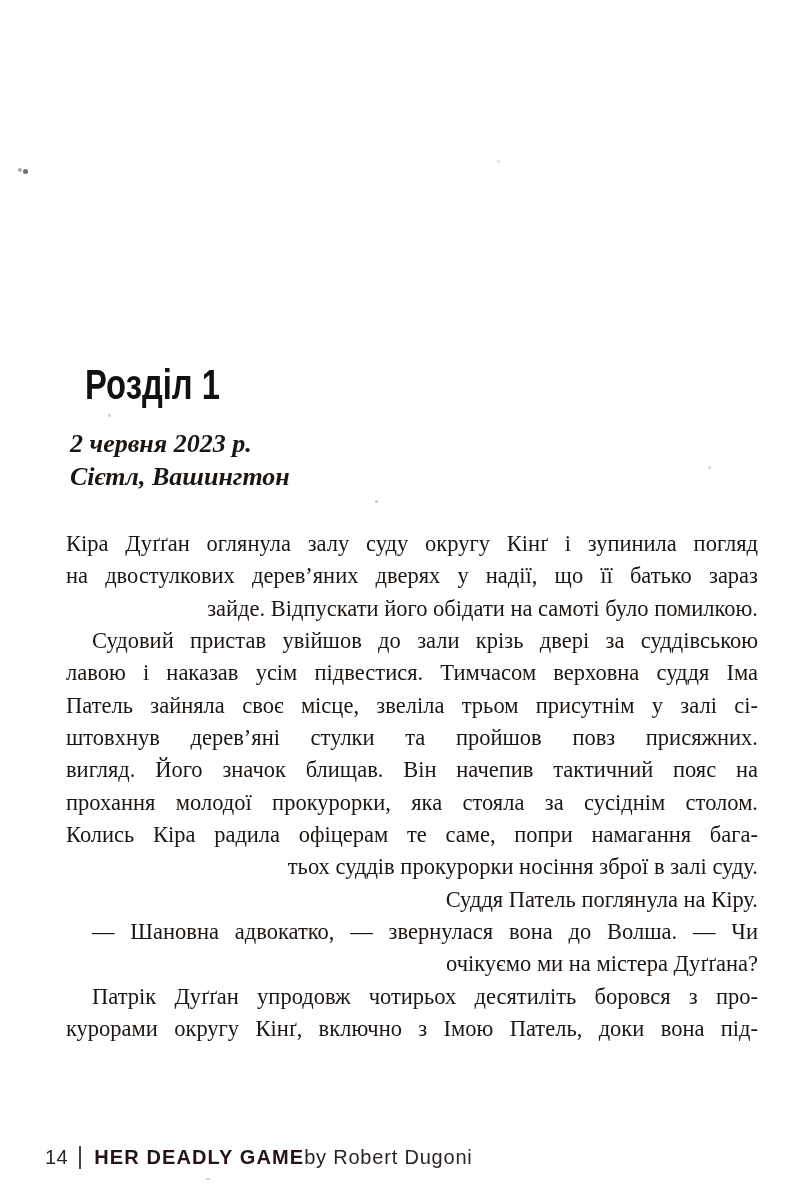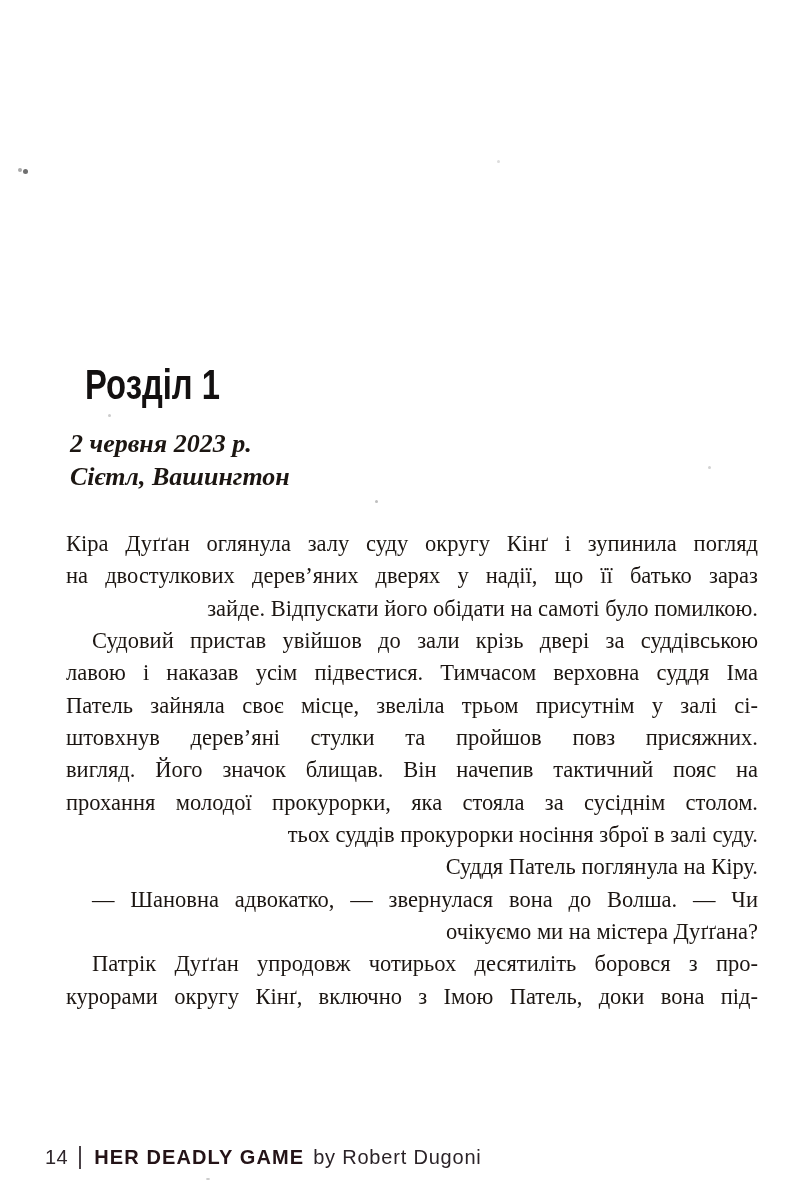--- a/index.html
+++ b/index.html
@@ -82,21 +82,20 @@
   .footer .pipe {
     width: 0;
     height: 23px;
     border-left: 2px solid #4a4247;
     margin: 0 13px 0 11px;
   }
   .footer .btitle {
     font-weight: 700;
     letter-spacing: 1.1px;
     color: #241317;
-    margin-right: 9px;
   }
   .footer .byline { letter-spacing: 0.8px; color: #2b2328; }
 
   
   .speck { position: absolute; border-radius: 50%; }
 </style>
 </head>
 <body>
 
 <div class="page">
@@ -121,20 +120,21 @@
   <div class="body-text">
       <div class="line jst">Кіра Дуґґан оглянула залу суду округу Кінґ і зупинила погляд</div>
       <div class="line jst">на двостулкових дерев’яних дверях у надії, що її батько зараз</div>
       <div class="line">зайде. Відпускати його обідати на самоті було помилкою.</div>
       <div class="line jst ind">Судовий пристав увійшов до зали крізь двері за суддівською</div>
       <div class="line jst">лавою і наказав усім підвестися. Тимчасом верховна суддя Іма</div>
       <div class="line jst">Патель зайняла своє місце, звеліла трьом присутнім у залі сі-</div>
       <div class="line jst">штовхнув дерев’яні стулки та пройшов повз присяжних.</div>
       <div class="line jst">вигляд. Його значок блищав. Він начепив тактичний пояс на</div>
       <div class="line jst">прохання молодої прокурорки, яка стояла за сусіднім столом.</div>
+      <div class="line jst">Колись Кіра радила офіцерам те саме, попри намагання бага-</div>
       <div class="line">тьох суддів прокурорки носіння зброї в залі суду.</div>
       <div class="line ind">Суддя Патель поглянула на Кіру.</div>
       <div class="line jst ind">— Шановна адвокатко, — звернулася вона до Волша. — Чи</div>
       <div class="line">очікуємо ми на містера Дуґґана?</div>
       <div class="line jst ind">Патрік Дуґґан упродовж чотирьох десятиліть боровся з про-</div>
       <div class="line jst">курорами округу Кінґ, включно з Імою Патель, доки вона під-</div>
     </div>
 
   <div class="footer">
     <span class="pagenum">14</span>

